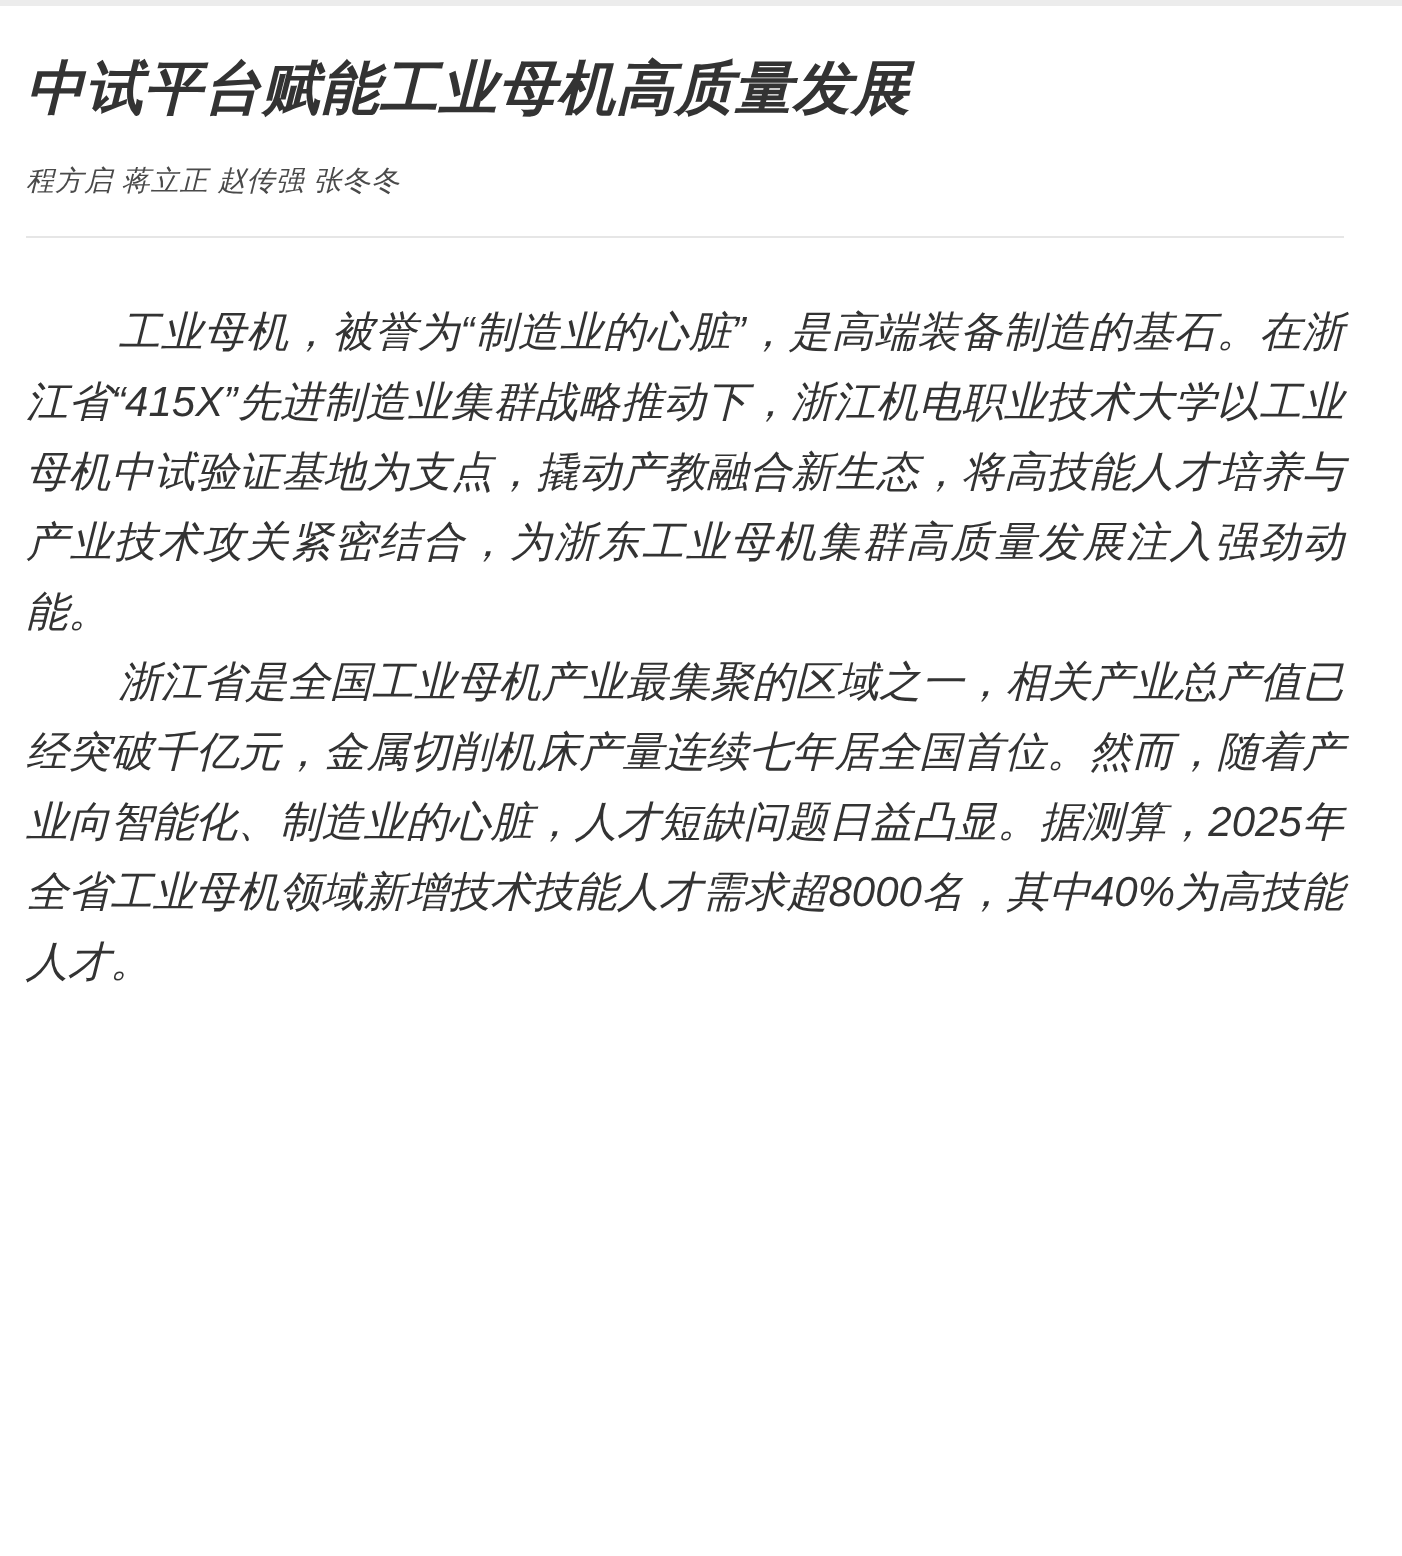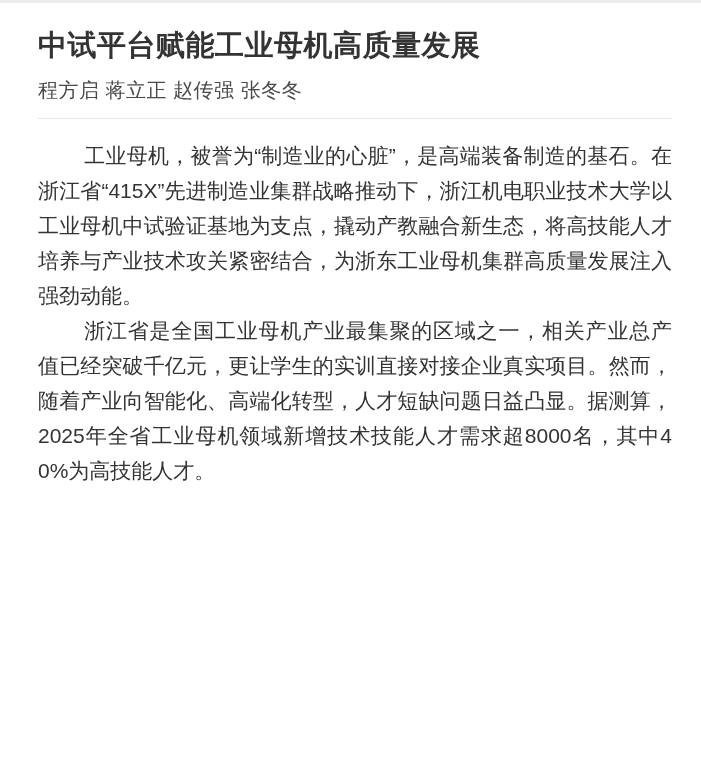--- a/index.html
+++ b/index.html
@@ -13,45 +13,46 @@
     height: 778px;
     overflow: hidden;
     position: relative;
   }
   .top-strip {
     height: 3px;
     width: 100%;
     background: #ececec;
   }
   .container {
-    padding: 0 29px 0 38px;
+    padding: 0 29px 0 13px;
+    font-style: italic;
   }
   .page-title {
     margin: 24px 0 0 0;
     font-size: 29px;
     line-height: 36px;
     font-weight: 600;
     color: #333333;
     letter-spacing: 0.5px;
   }
   .authors {
     margin-top: 17px;
-    font-size: 20px;
+    font-size: 14px;
     line-height: 20px;
     color: #4a4a4a;
     letter-spacing: 0.5px;
   }
   .divider {
     margin-top: 18px;
     border: none;
     border-top: 1px solid #e6e6e6;
     height: 0;
   }
   .article {
-    margin-top: 19px;
+    margin-top: 30px;
     font-size: 21px;
     line-height: 35px;
     color: #333333;
   }
   .article p {
     margin: 0;
     text-indent: 2.2em;
     text-align: justify;
     word-break: break-all;
   }
@@ -64,16 +65,16 @@
 <div class="container">
 
   <h1 class="page-title">中试平台赋能工业母机高质量发展</h1>
 
   <div class="authors">程方启 蒋立正 赵传强 张冬冬</div>
 
   <hr class="divider">
 
   <div class="article">
     <p>工业母机，被誉为“制造业的心脏”，是高端装备制造的基石。在浙江省“415X”先进制造业集群战略推动下，浙江机电职业技术大学以工业母机中试验证基地为支点，撬动产教融合新生态，将高技能人才培养与产业技术攻关紧密结合，为浙东工业母机集群高质量发展注入强劲动能。</p>
-    <p>浙江省是全国工业母机产业最集聚的区域之一，相关产业总产值已经突破千亿元，更让学生的实训直接对接企业真实项目。然而，随着产业向智能化、高端化转型，人才短缺问题日益凸显。据测算，2025年全省工业母机领域新增技术技能人才需求超8000名，其中40%为高技能人才。</p>
+    <p>浙江省是全国工业母机产业最集聚的区域之一，相关产业总产值已经突破千亿元，金属切削机床产量连续七年居全国首位。然而，随着产业向智能化、制造业的心脏，人才短缺问题日益凸显。据测算，2025年全省工业母机领域新增技术技能人才需求超8000名，其中40%为高技能人才。</p>
   </div>
 
 </div>
 
 </body></html>

